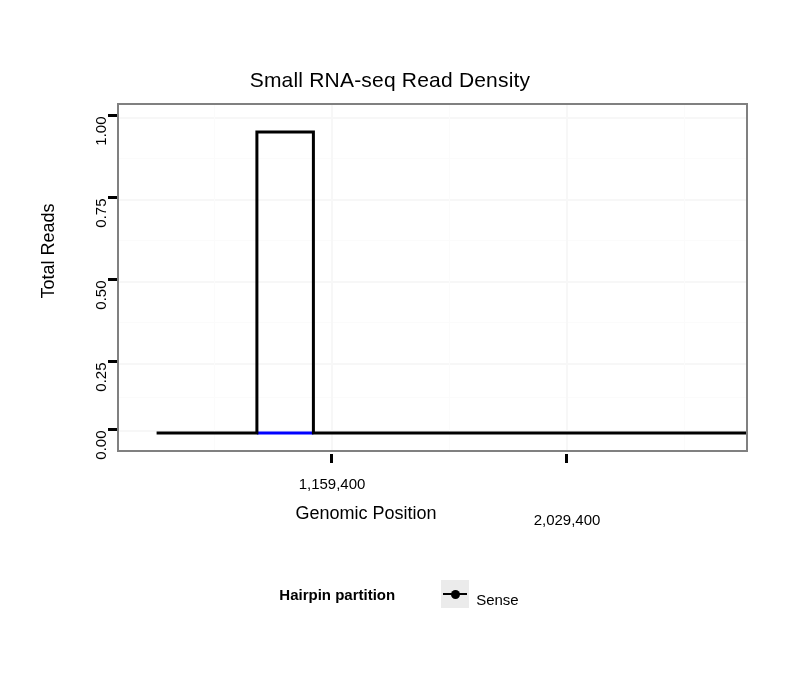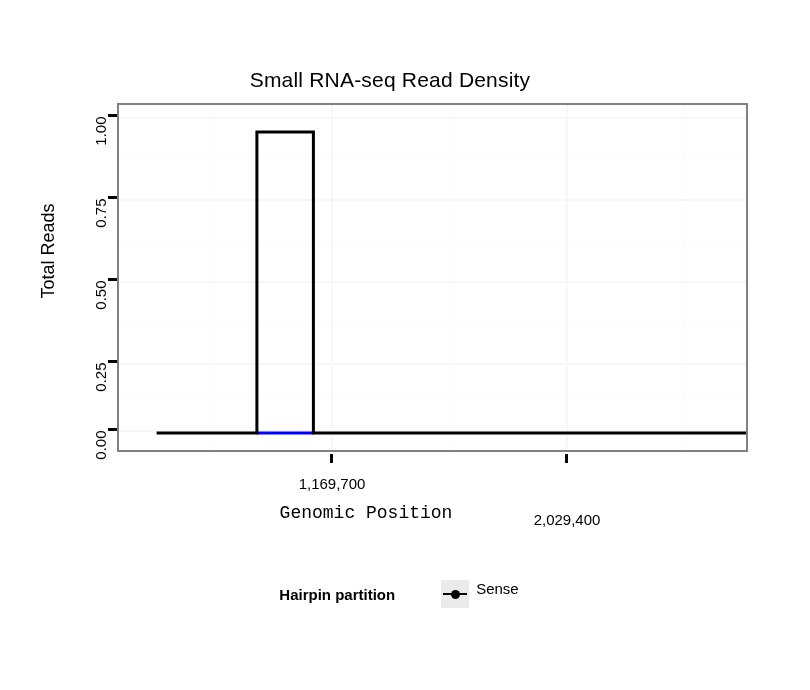--- a/index.html
+++ b/index.html
@@ -131,21 +131,20 @@
     text-align: center;
   }
   #axis-title-x {
     position: absolute;
     left: 0;
     top: 503px;
     width: 732px;
     text-align: center;
     font-size: 18px;
     color: #000000;
-    font-family: Liberation Mono, monospace;
   }
 
   
   #legend {
     position: absolute;
     left: 0;
     top: 580px;
     width: 810px;
     display: flex;
     align-items: center;
@@ -154,21 +153,21 @@
   }
   #legend-title {
     font-size: 15px;
     font-weight: bold;
     color: #000000;
     margin-right: 18px;
     white-space: nowrap;
   }
   .legend-entry {
     display: flex;
-    align-items: flex-start;
+    align-items: flex-end;
     margin-right: 12px;
     padding-left: 24px;
   }
   .legend-key {
     width: 28px;
     height: 28px;
     background: #ebebeb;
     position: relative;
     margin-right: 7px;
     flex: none;
@@ -242,21 +241,21 @@
 
 <div class="ylabel-text" style="left:30px; top:108px;">1.00</div>
 <div class="ylabel-text" style="left:30px; top:190px;">0.75</div>
 <div class="ylabel-text" style="left:30px; top:272px;">0.50</div>
 <div class="ylabel-text" style="left:30px; top:354px;">0.25</div>
 <div class="ylabel-text" style="left:30px; top:422px;">0.00</div>
 
 <div class="tick-x" style="left:330px; top:454px;"></div>
 <div class="tick-x" style="left:565px; top:454px;"></div>
 
-<div class="xlabel-text" style="left:252px; top:475px;">1,169,700</div>
+<div class="xlabel-text" style="left:252px; top:475px;">1,159,400</div>
 <div class="xlabel-text" style="left:487px; top:475px;margin-top:36px;">2,029,400</div>
 
 <div id="axis-title-y">Total Reads</div>
 
 <div id="axis-title-x">Genomic Position</div>
 
 <div id="legend">
   <div id="legend-title">Hairpin partition</div>
 
   <div class="legend-entry">

